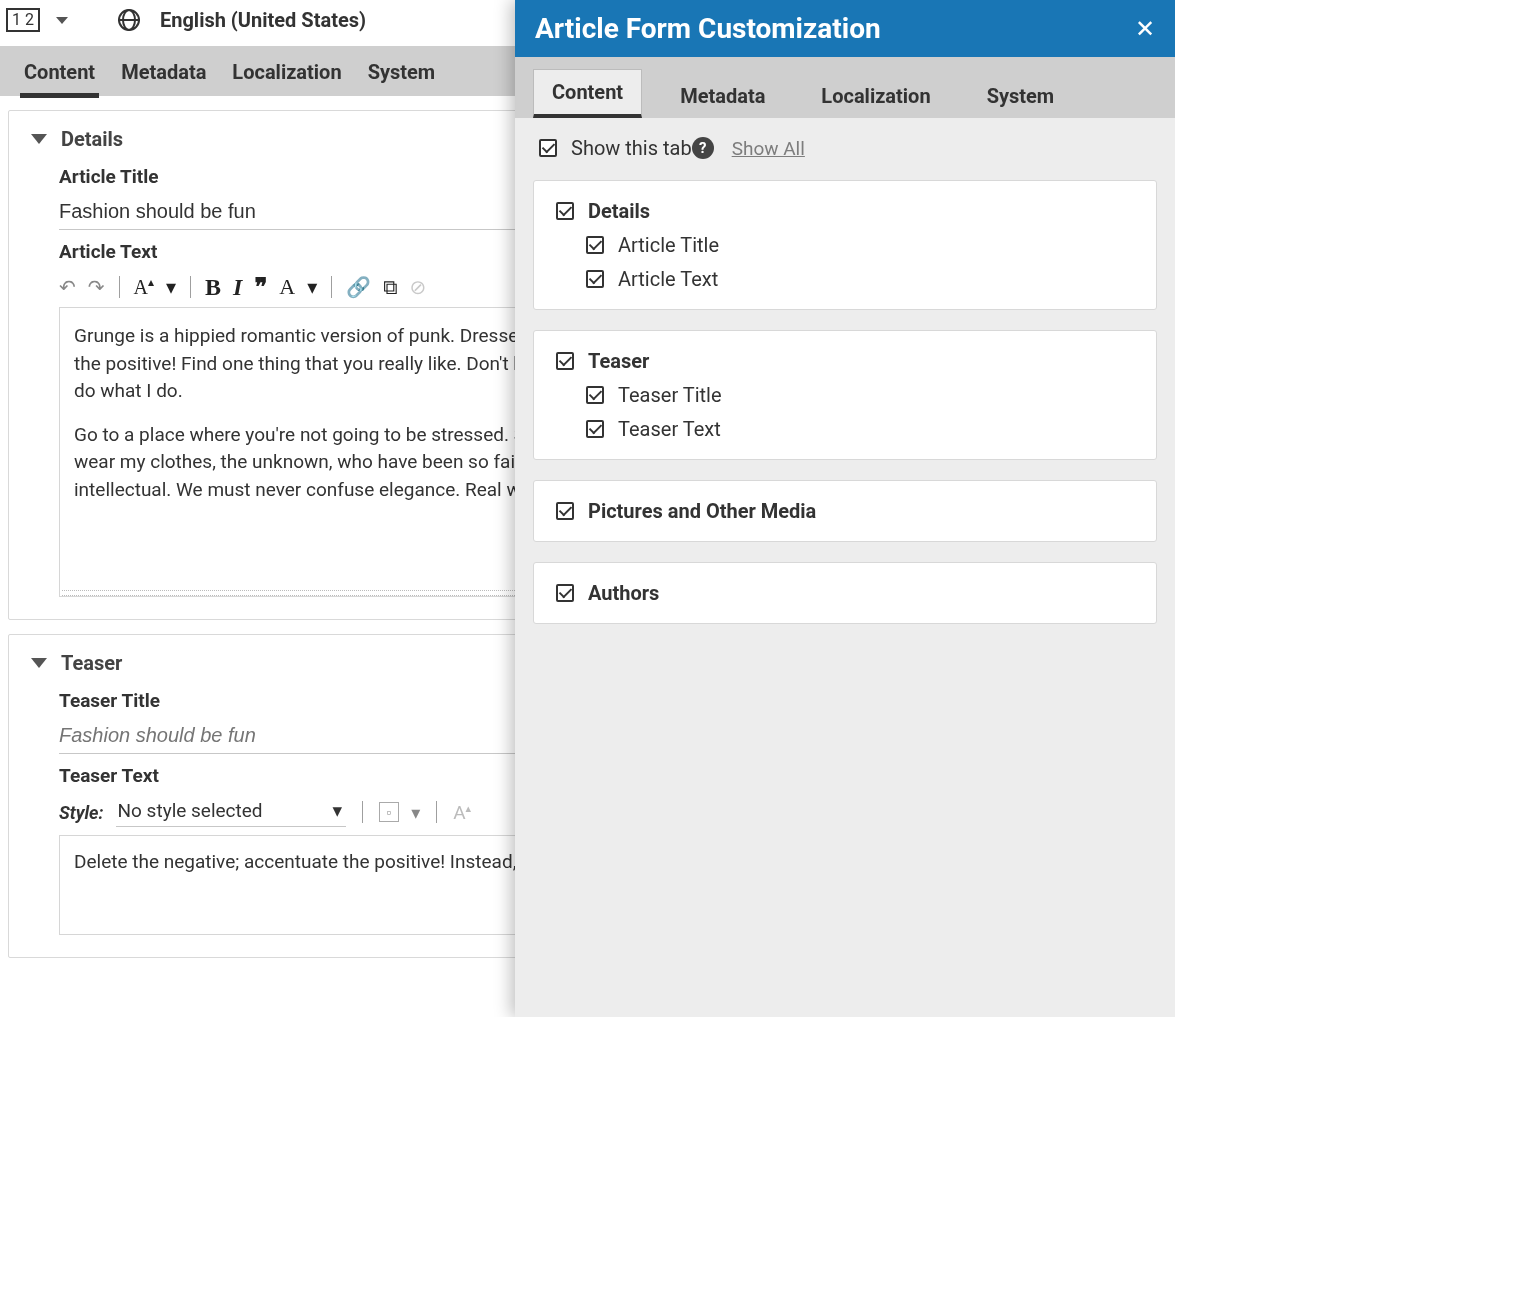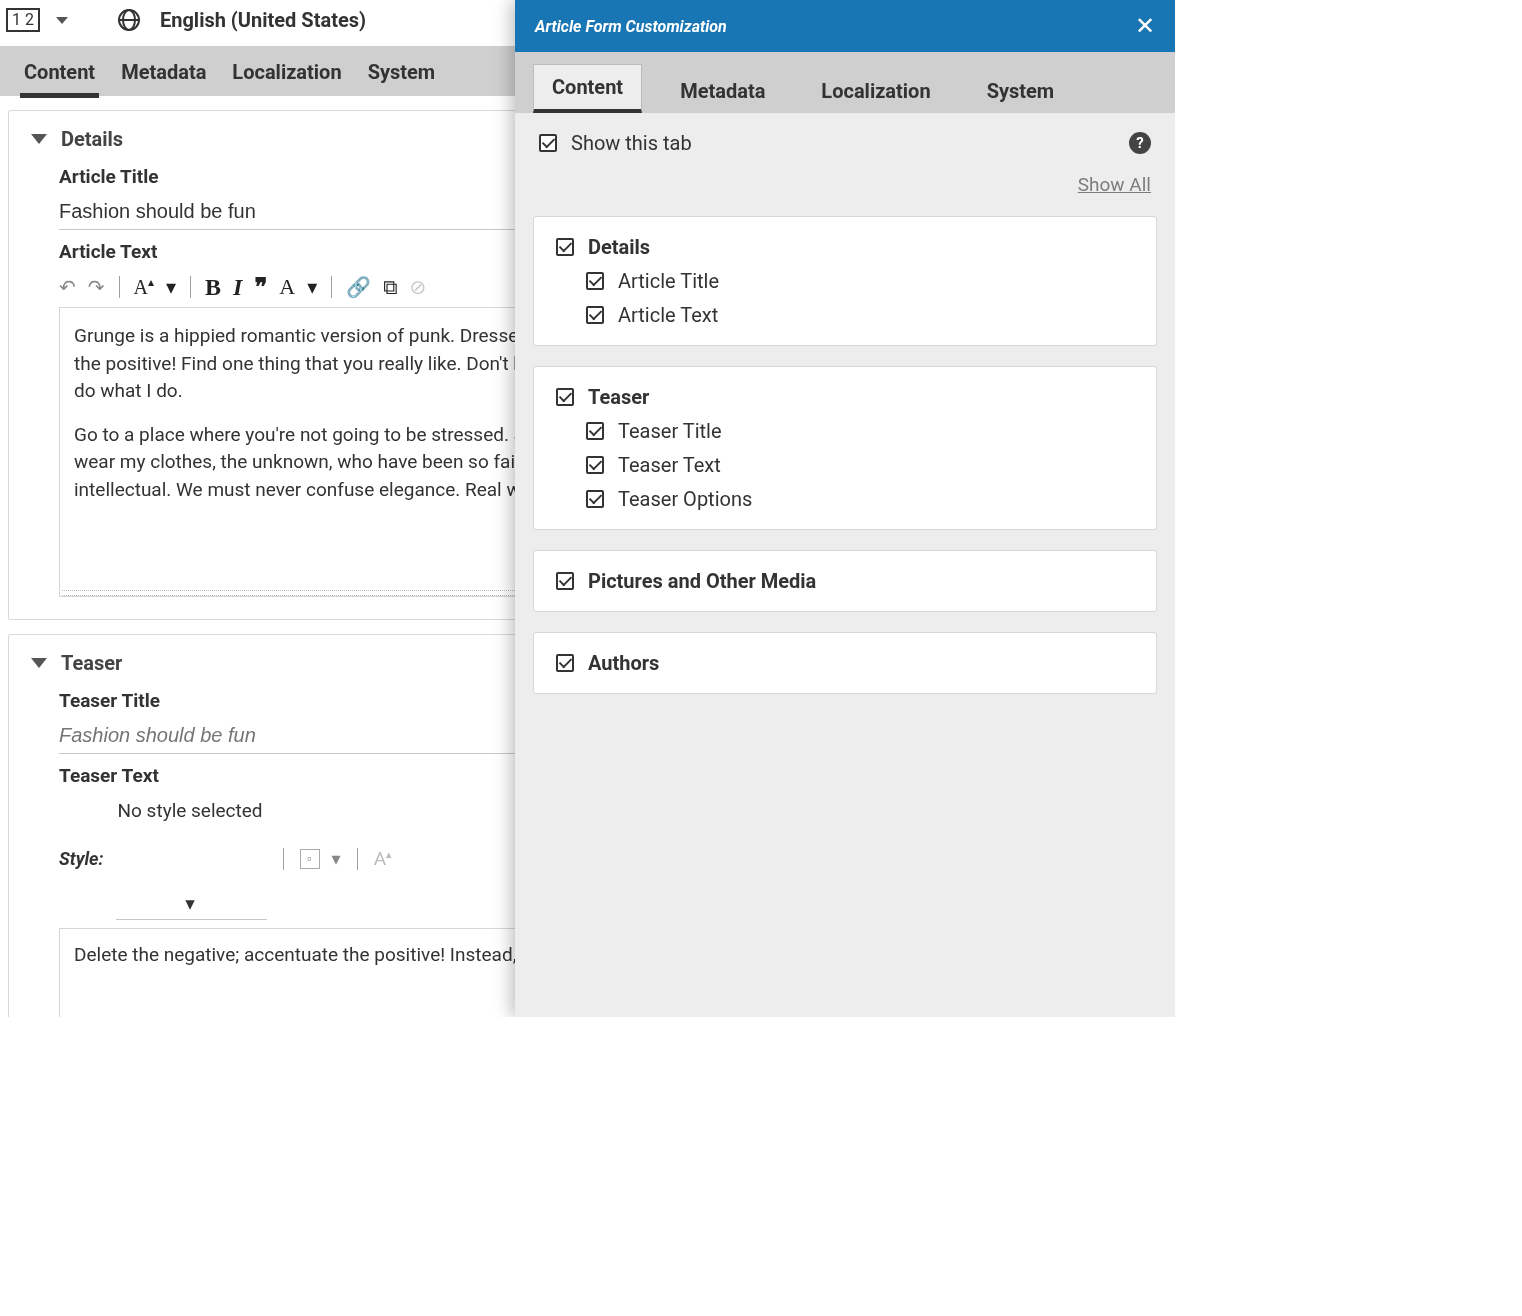--- a/index.html
+++ b/index.html
@@ -164,21 +164,21 @@
   
   .style-row {
     display: flex; align-items: center; gap: 12px;
     margin: 10px 0 8px 28px;
   }
   .style-label { font-size: 18px; font-weight: 700; font-style: italic; }
   .style-select {
     display: flex; align-items: center; gap: 70px;
     border-bottom: 1px solid #c7c7c7;
     padding: 2px 4px 4px 2px;
-    font-size: 19px; color: #333; flex-direction: column;
+    font-size: 19px; color: #333;
   }
   .square-icon {
     width: 20px; height: 20px;
     border: 1px solid #aaa;
     display: inline-flex;
     align-items: center; justify-content: center;
     font-size: 13px; color: #888;
   }
   .fontsize-icon { color: #bbb; font-size: 19px; }
 
@@ -205,21 +205,21 @@
     flex-direction: column;
   }
   .rp-header {
     background: #1976b5;
     color: #fff;
     display: flex;
     align-items: center;
     justify-content: space-between;
     padding: 12px 20px;
   }
-  .rp-title { font-size: 16px; font-weight: 700; font-style: italic; }
+  .rp-title { font-size: 28px; font-weight: 700; }
   .rp-close { font-size: 24px; cursor: pointer; }
 
   .rp-tabs {
     display: flex;
     gap: 20px;
     background: #cfcfcf;
     padding: 12px 18px 0 18px;
     align-items: flex-end;
   }
   .rp-tab {
@@ -232,21 +232,20 @@
   .rp-tab.active {
     background: #ededed;
     border: 1px solid #bcbcbc;
     border-bottom: 4px solid #333;
   }
 
   .rp-subheader {
     background: #ededed;
     padding: 18px 24px 16px 24px;
     display: flex;
-    flex-direction: column;
     gap: 18px;
   }
   .rp-showtab-row { display: flex; align-items: center; justify-content: space-between; }
   .rp-showtab { display: flex; align-items: center; gap: 14px; font-size: 20px; }
   .cb {
     width: 18px; height: 18px;
     border: 2px solid #333;
     display: inline-flex;
     align-items: center; justify-content: center;
     border-radius: 2px;
@@ -425,24 +424,20 @@
           <span>Teaser</span>
         </div>
         <div class="rp-group-item">
           <span class="cb checked"></span>
           <span>Teaser Title</span>
         </div>
         <div class="rp-group-item">
           <span class="cb checked"></span>
           <span>Teaser Text</span>
         </div>
-        <div class="rp-group-item">
-          <span class="cb checked"></span>
-          <span>Teaser Options</span>
-        </div>
       </div>
       <div class="rp-card">
         <div class="rp-group-header only">
           <span class="cb checked"></span>
           <span>Pictures and Other Media</span>
         </div>
       </div>
       <div class="rp-card">
         <div class="rp-group-header only">
           <span class="cb checked"></span>

